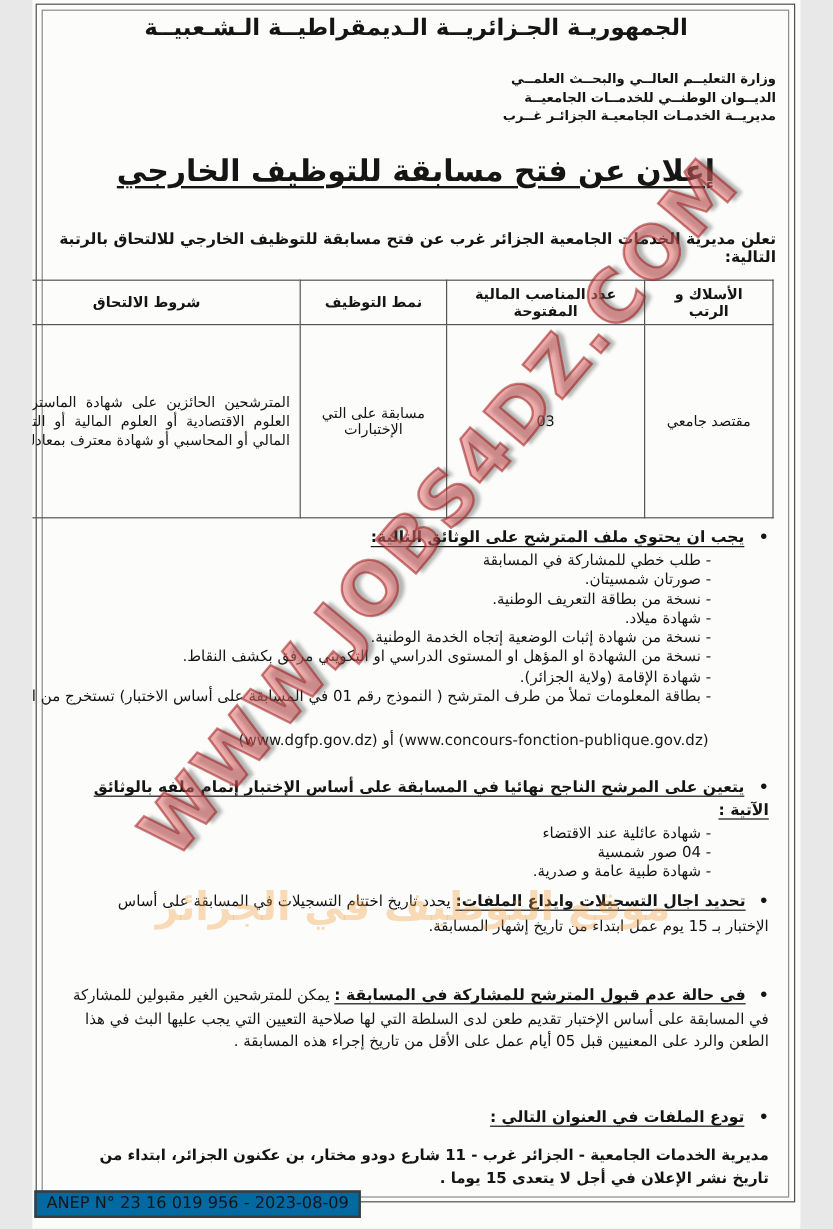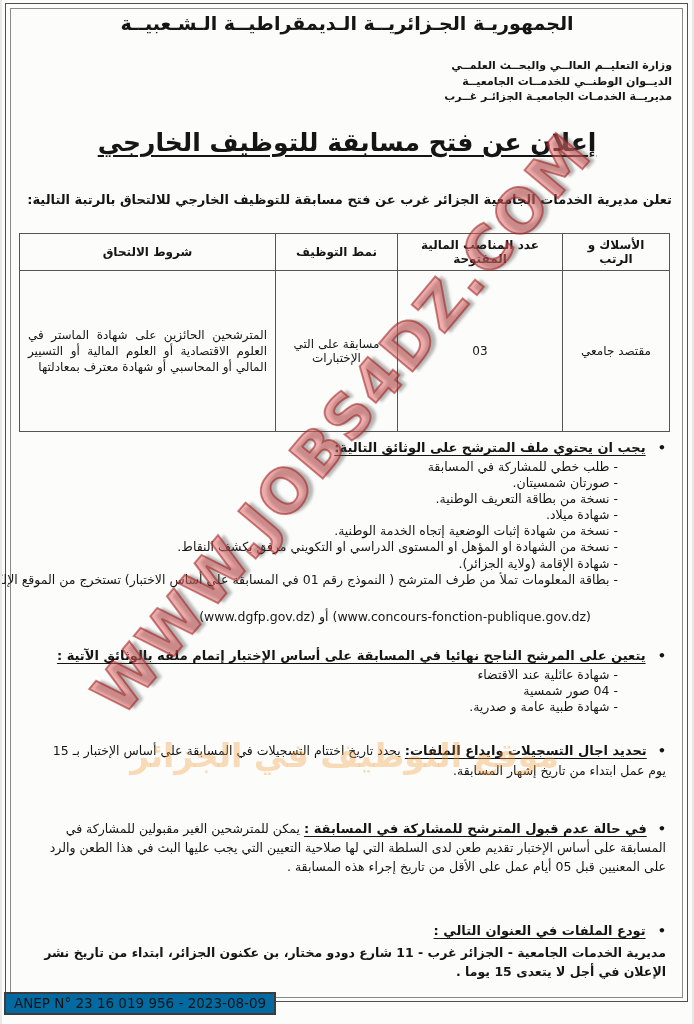--- a/index.html
+++ b/index.html
@@ -1,20 +1,21 @@
 <!DOCTYPE html>
 <html lang="ar"><head>
 <meta charset="utf-8">
 <style>
   html,body { margin:0; padding:0; background:#e8e8e8; }
   .page {
-    position:relative; width:690px; height:1024px; margin:0 auto;
+    position:relative; width:600px; height:1024px; margin:0 auto;
     background:#fcfcfa; overflow:hidden;
     font-family:"DejaVu Sans", sans-serif; color:#151515;
     direction:rtl;
+    padding-left:40px;
   }
   .frame-outer { position:absolute; left:3px; top:3px; right:4px; bottom:22px; border:1px solid #4f4f4f; pointer-events:none; }
   .frame-inner { position:absolute; left:8px; top:8px; right:9px; bottom:26px; border:1px solid #8a8a8a; pointer-events:none; }
 
   .republic-title { position:absolute; top:12px; left:0; width:100%; text-align:center; font-size:19px; font-weight:bold; letter-spacing:1px; }
   .ministry { position:absolute; top:58px; right:20px; text-align:right; font-size:11px; font-weight:bold; line-height:15.5px; }
 
   .main-title { position:absolute; top:128px; left:0; width:100%; text-align:center; font-size:25px; font-weight:bold; }
   .main-title span { text-decoration:underline; text-decoration-thickness:2px; text-underline-offset:4px; }
 
@@ -34,21 +35,21 @@
   .sec-deadline { top:741px; line-height:20px; font-size:12.5px; }
   .sec-appeal { top:819px; line-height:19px; font-size:12.5px; }
   .sec-address { top:920px; }
 
   .bullet { font-size:13px; font-weight:bold; margin-left:7px; }
   .sec-heading { font-weight:bold; font-size:13px; text-decoration:underline; text-underline-offset:3px; }
   .items { margin-top:3px; margin-right:48px; font-size:12.5px; line-height:16.1px; }
   .items div { white-space:nowrap; }
   .urls-line { margin-top:21px; font-size:12.5px; text-align:center; padding-left:90px; }
   .sec-body { font-size:12.5px; }
-  .sec-address .sec-body { display:block; margin-top:4px; font-weight:bold; line-height:19px; }
+  .sec-address .sec-body { display:block; margin-top:14px; font-weight:bold; line-height:19px; }
 
   .anep-box {
     position:absolute; left:2px; top:992px; background:#0369a1;
     border:2px solid #3c3c3c; padding:1px 8px 2px 8px;
     font-size:13.5px; font-weight:normal; direction:ltr; white-space:nowrap; z-index:4;
   }
 
   .wm-diagonal {
     position:absolute; top:388px; left:-45px; width:770px; text-align:center;
     transform:rotate(-50deg); direction:ltr;

